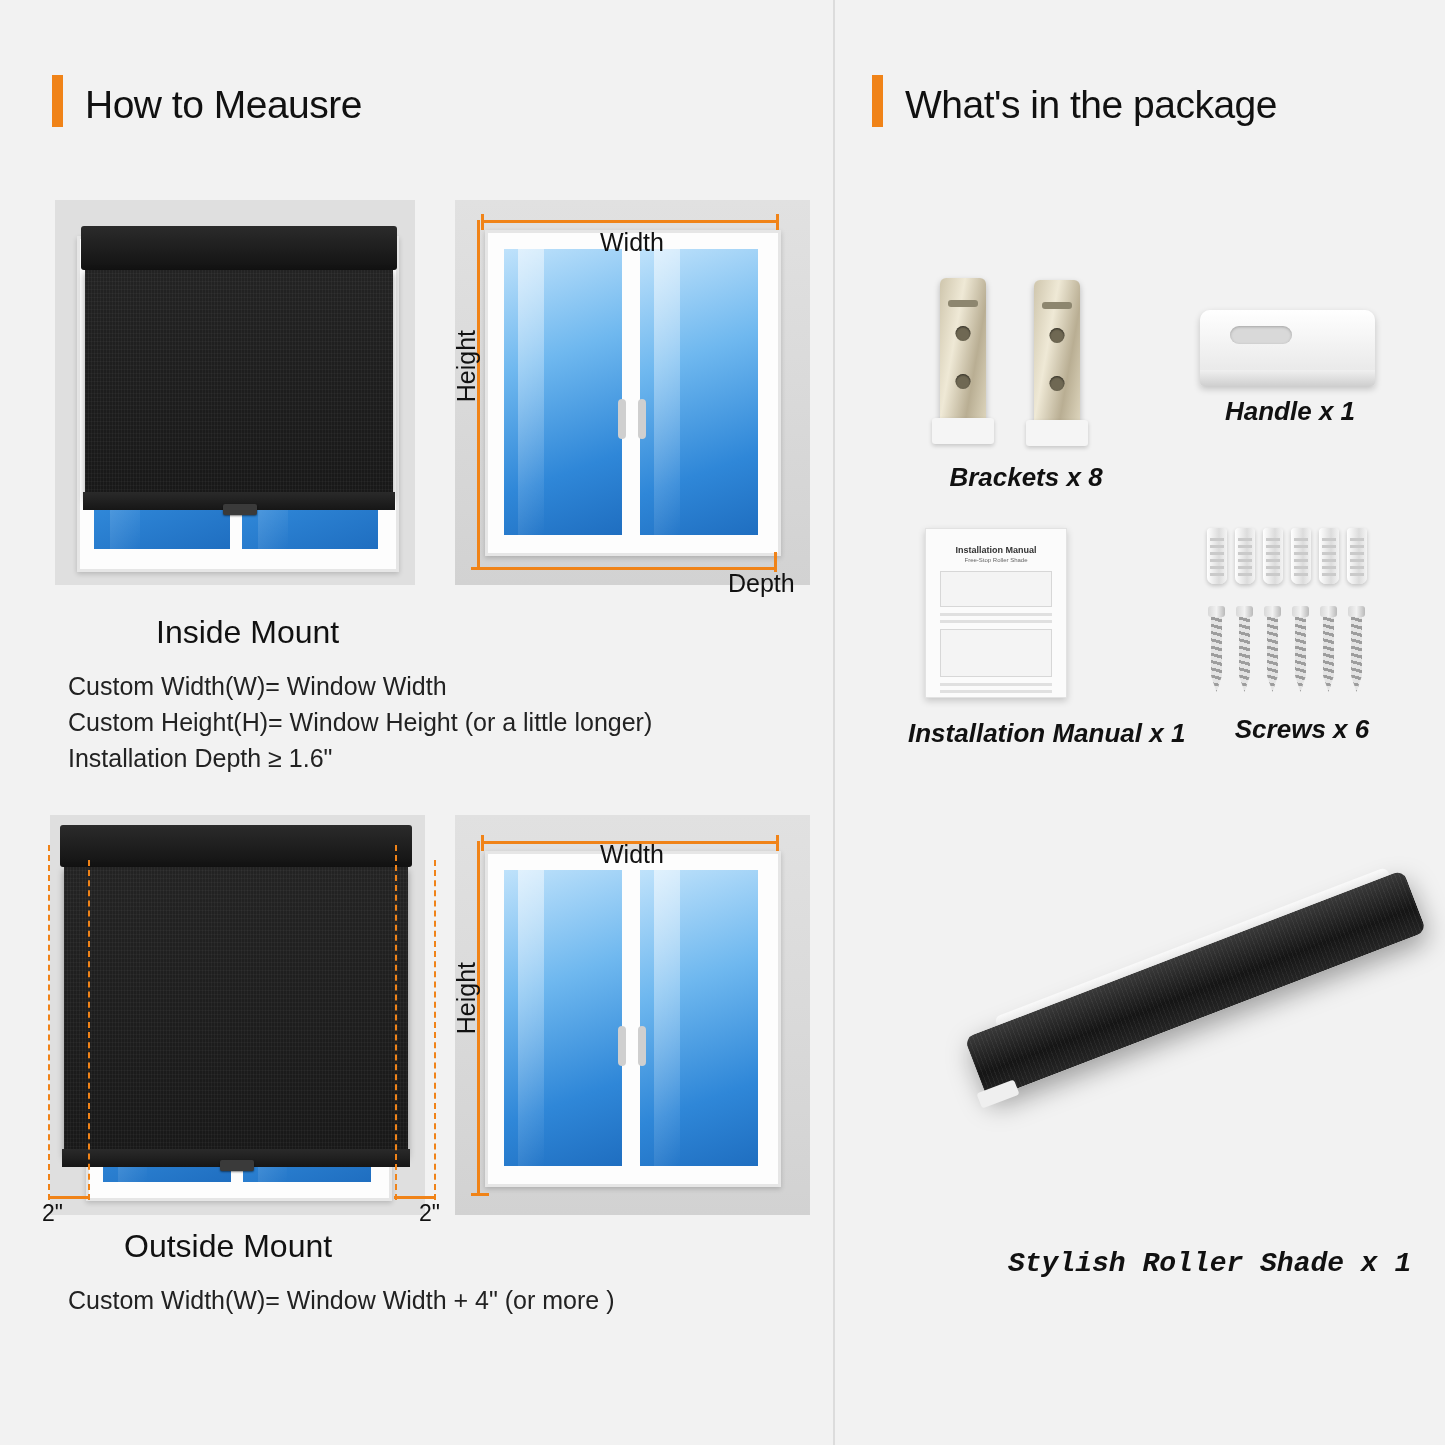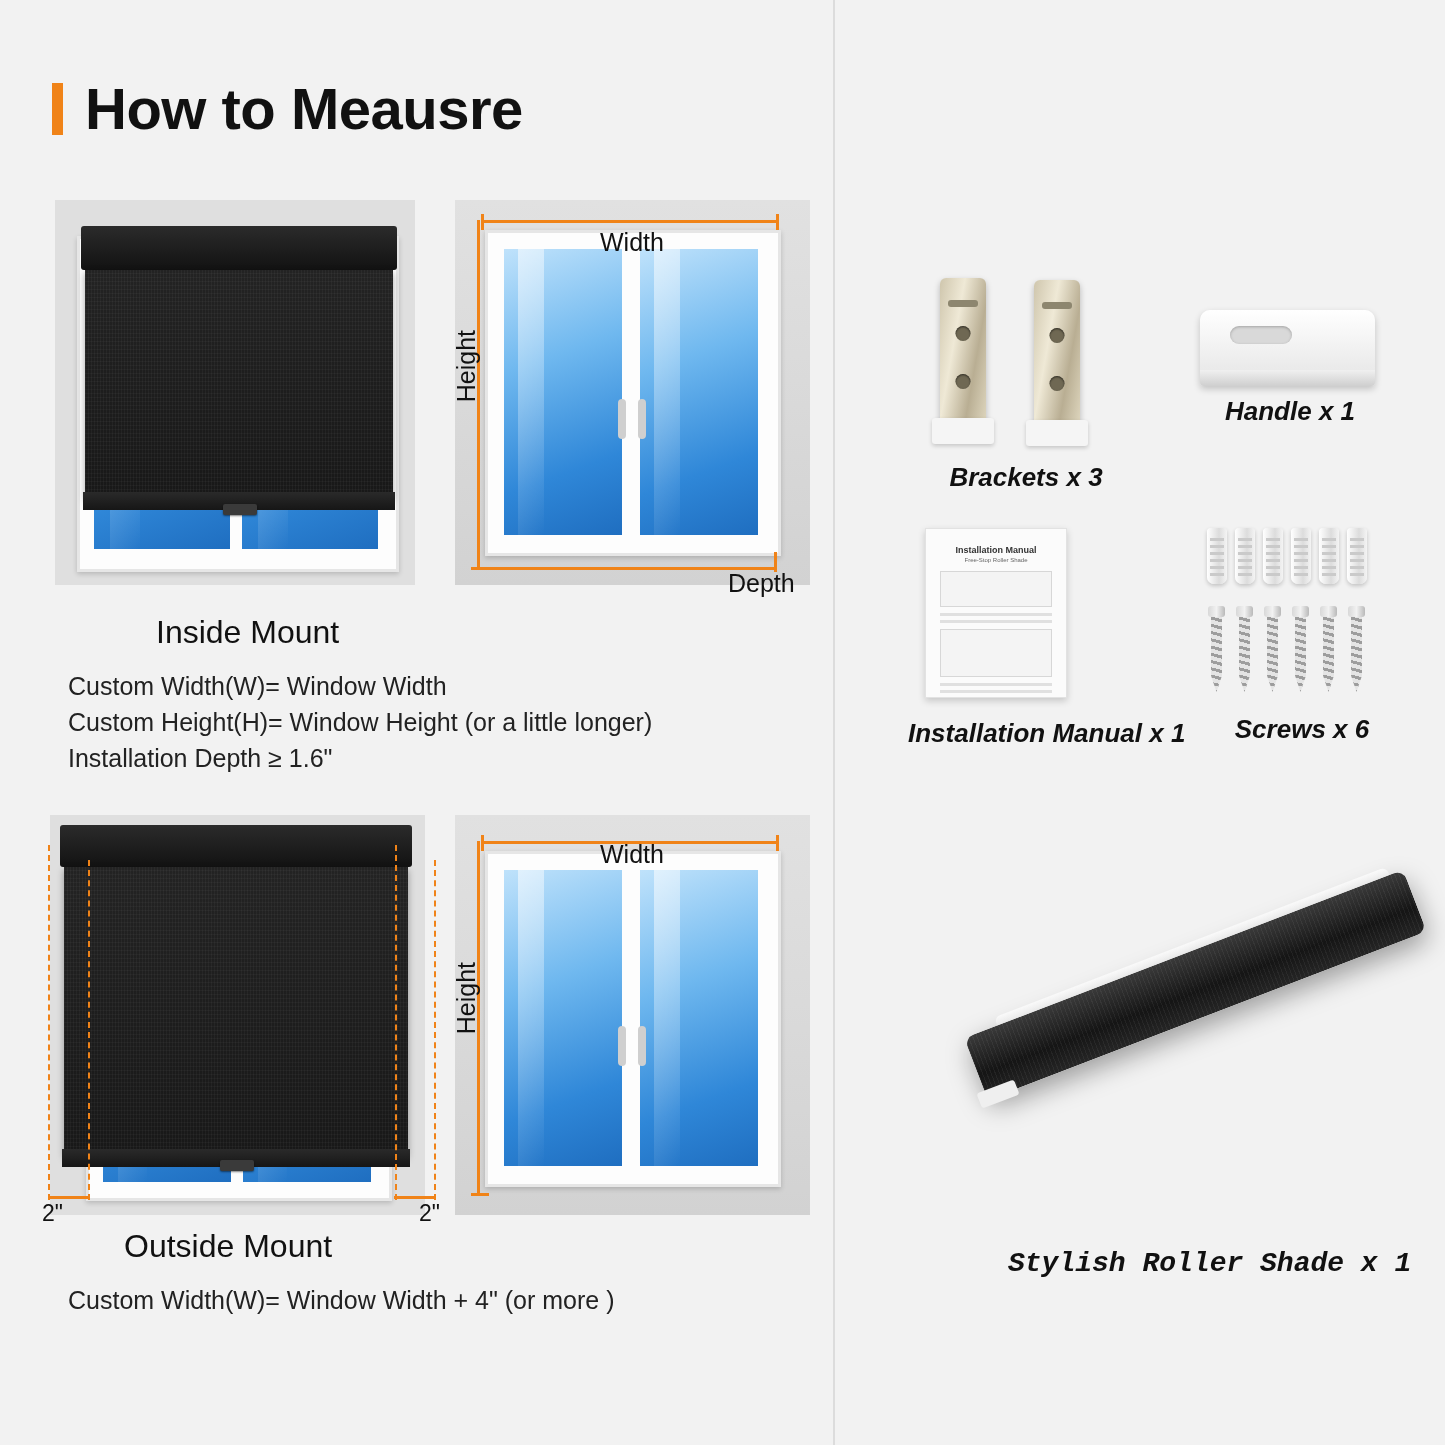--- a/index.html
+++ b/index.html
@@ -14,22 +14,22 @@
 
   
   .divider {
     position:absolute; left:833px; top:0; width:2px; height:1445px;
     background:#dcdcdc;
   }
 
   
   .section-title {
     position:absolute;
-    display:flex; align-items:center;
-    font-size:58px; font-weight:bold; letter-spacing:-0.5px;
+    display:flex; align-items:flex-end;
+    font-size:39px; font-weight:normal; letter-spacing:-0.5px;
     color:#111;
   }
   .title-bar {
     width:11px; height:52px; background:#f08318;
     margin-right:22px; flex:0 0 auto;
   }
   #title-left { left:52px; top:75px; }
   #title-right { left:872px; top:75px; }
 
   
@@ -302,36 +302,40 @@
     <div class="measure-line" style="left:22px; top:26px; width:3px; height:355px;"></div>
     <div class="measure-line" style="left:16px; top:378px; width:18px; height:3px;"></div>
   </div>
   <div class="measure-text" style="left:600px; top:840px;">Width</div>
   <div class="measure-text vertical" style="left:452px; top:962px;">Height</div>
 
   <div class="mount-label" style="left:124px; top:1228px;">Outside Mount</div>
 
   <div class="spec-line" style="left:68px; top:1286px;text-align:center;">Custom Width(W)= Window Width + 4" (or more )</div>
 
+  <div class="section-title" id="title-right">
+    <span class="title-bar"></span>
+    <span>What's in the package</span>
+  </div>
 
   <div style="position:absolute; left:930px; top:278px; width:180px; height:175px;">
     <div class="bracket" style="left:10px; top:0;">
       <div class="slit" style="top:22px;"></div>
       <div class="hole" style="top:48px;"></div>
       <div class="hole" style="top:96px;"></div>
     </div>
     <div class="bracket-base" style="left:2px; top:140px;"></div>
     <div class="bracket" style="left:104px; top:2px;">
       <div class="slit" style="top:22px;"></div>
       <div class="hole" style="top:48px;"></div>
       <div class="hole" style="top:96px;"></div>
     </div>
     <div class="bracket-base" style="left:96px; top:142px;"></div>
   </div>
-  <div class="part-label" style="left:946px; top:462px; width:160px;">Brackets x 3</div>
+  <div class="part-label" style="left:946px; top:462px; width:160px;">Brackets x 8</div>
 
   <div class="handle-part" style="left:1200px; top:310px;"></div>
   <div class="part-label" style="left:1205px; top:396px; width:170px;">Handle x 1</div>
 
   <div class="manual" style="left:925px; top:528px;">
     <div class="m-title">Installation Manual</div>
     <div class="m-sub">Free-Stop Roller Shade</div>
     <div class="m-box"></div>
     <div class="m-line"></div>
     <div class="m-line"></div>

